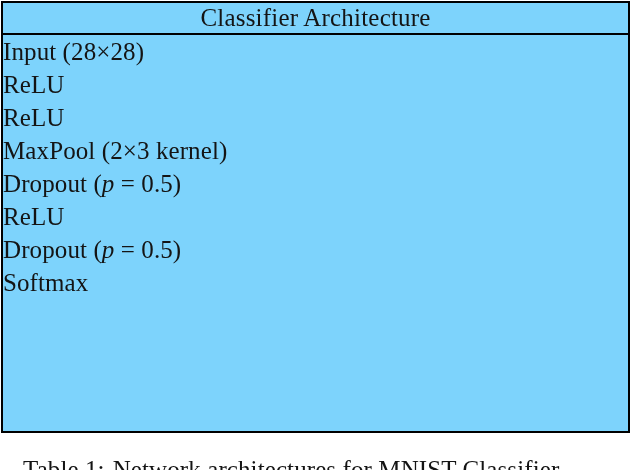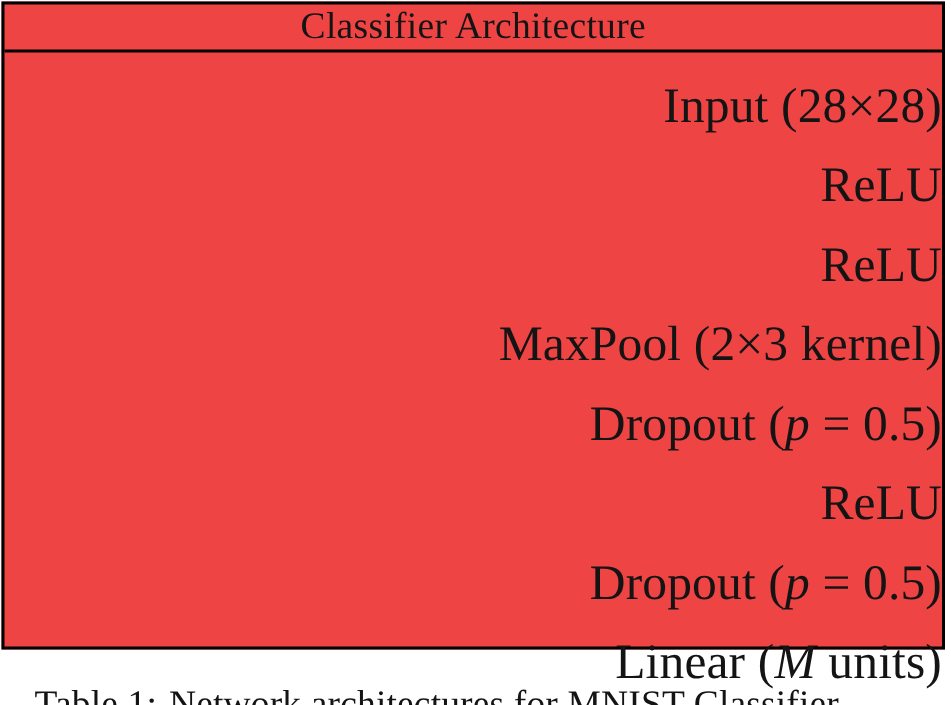--- a/index.html
+++ b/index.html
@@ -14,38 +14,37 @@
     position: relative;
   }
   .arch-table {
     position: absolute;
     left: 1px;
     top: 1px;
     width: 629px;
     height: 432px;
     box-sizing: border-box;
     border: 2px solid #000000;
-    background: #ef4444;
+    background: #7dd3fc;
   }
   .table-header {
     height: 30px;
     line-height: 30px;
     border-bottom: 2px solid #000000;
     text-align: center;
     font-size: 25px;
     letter-spacing: 0.2px;
   }
   .table-body .row {
     height: 33px;
     line-height: 33px;
-    text-align: right;
-    font-size: 33px;
+    text-align: left;
+    font-size: 25px;
     white-space: nowrap;
     letter-spacing: 0.1px;
-    margin-top: 20px;
   }
   .math-it {
     font-style: italic;
   }
   .caption {
     position: absolute;
     left: 23px;
     top: 455px;
     font-size: 25px;
     line-height: 29px;
@@ -62,20 +61,19 @@
 <div class="arch-table">
   <div class="table-header">Classifier Architecture</div>
   <div class="table-body">
       <div class="row"><span>Input (28×28)</span></div>
       <div class="row"><span>ReLU</span></div>
       <div class="row"><span>ReLU</span></div>
       <div class="row"><span>MaxPool (2×3 kernel)</span></div>
       <div class="row"><span>Dropout (</span><span class="math-it">p</span><span> = 0.5)</span></div>
       <div class="row"><span>ReLU</span></div>
       <div class="row"><span>Dropout (</span><span class="math-it">p</span><span> = 0.5)</span></div>
-      <div class="row"><span>Linear (</span><span class="math-it">M</span><span> units)</span></div>
       <div class="row"><span>Softmax</span></div>
     </div>
 </div>
 
 <div class="caption">
   <span class="cap-label">Table 1:</span><span>Network architectures for MNIST Classifier</span>
 </div>
 
 </body></html>

